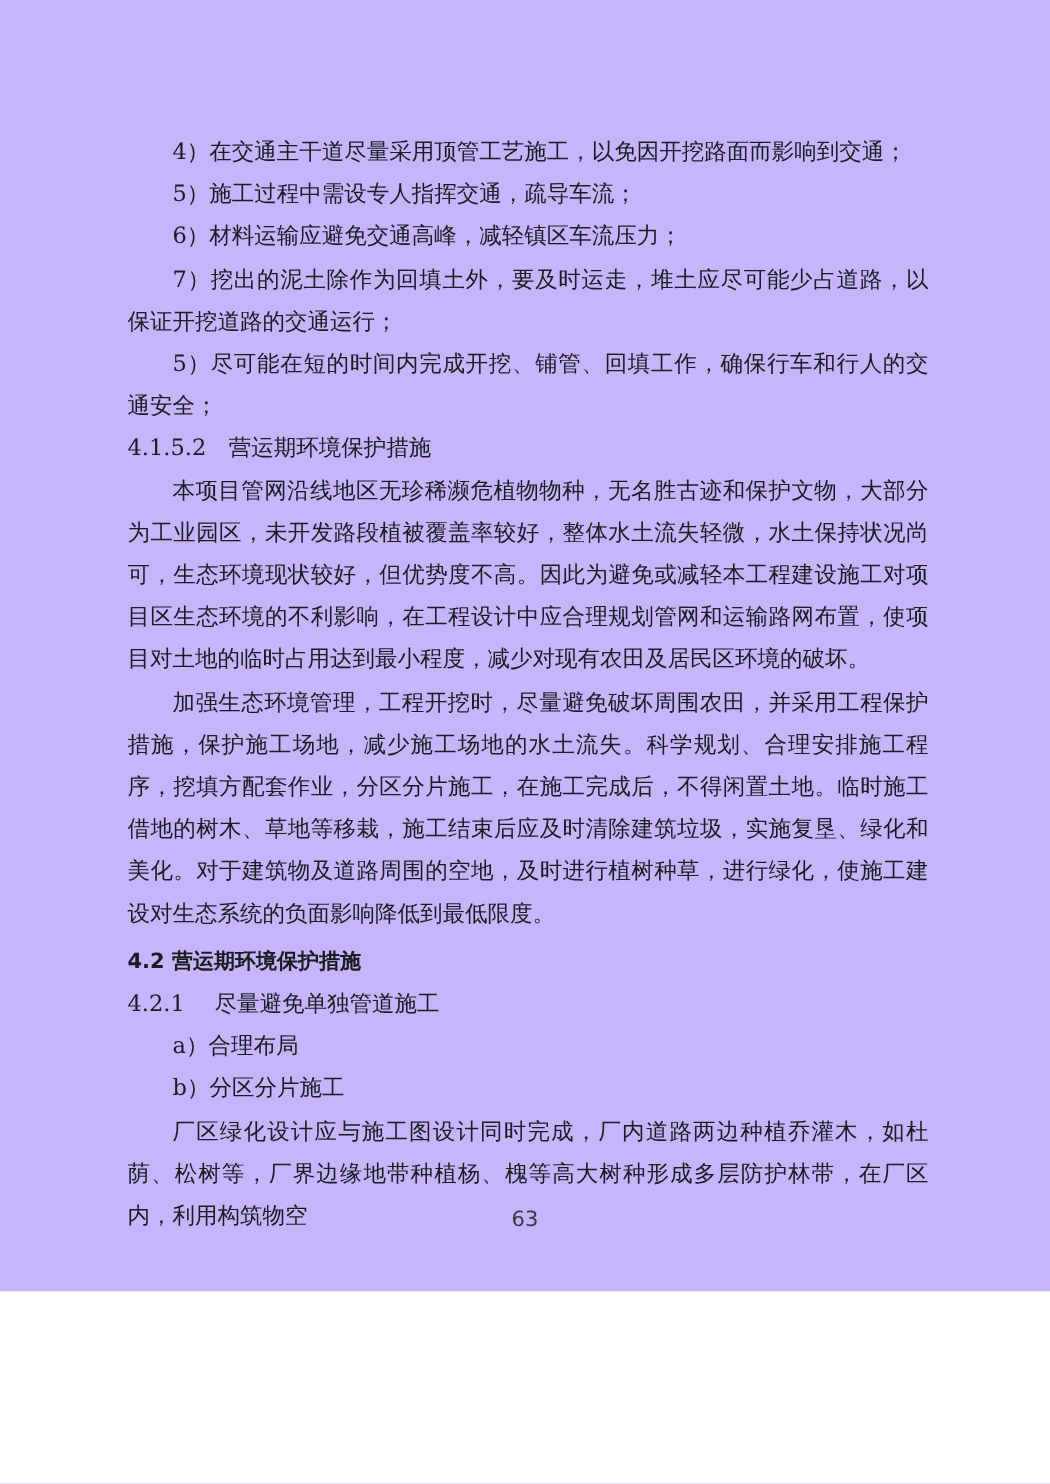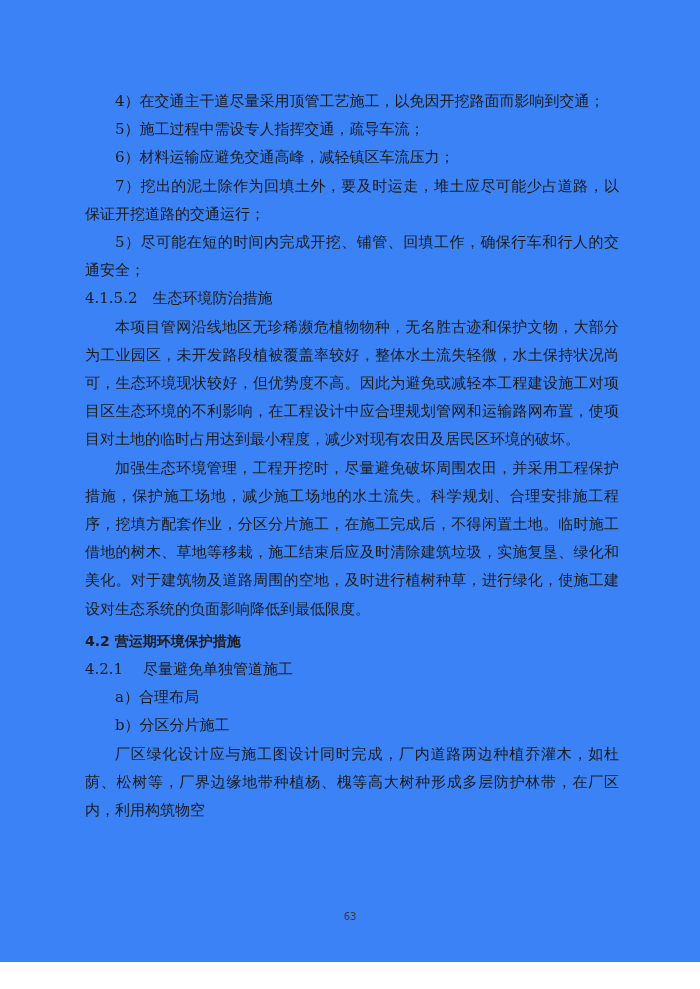--- a/index.html
+++ b/index.html
@@ -3,22 +3,22 @@
 <meta charset="utf-8">
 <style>
   html, body {
     margin: 0;
     padding: 0;
     background: #ffffff;
   }
   .page {
     position: relative;
     width: 700px;
-    height: 962px;
-    background: #3b82f6;
+    height: 861px;
+    background: #c4b5fd;
     overflow: hidden;
     font-family: "DejaVu Serif", "Liberation Serif", serif;
     color: #1c1c1c;
   }
   .content {
     position: absolute;
     left: 85px;
     top: 87px;
     width: 534px;
     font-size: 15px;
@@ -45,36 +45,36 @@
     font-size: 15px;
     text-indent: 0;
     text-align: left;
   }
   .footer {
     position: absolute;
     left: 0;
     bottom: 40px;
     width: 100%;
     text-align: center;
-    font-size: 10px;
+    font-size: 14px;
     color: #3a3a3a;
     font-family: "DejaVu Sans", "Liberation Sans", sans-serif;
   }
 </style>
 </head>
 <body>
 
 <div class="page">
   <div class="content">
     <p class="para">4）在交通主干道尽量采用顶管工艺施工，以免因开挖路面而影响到交通；</p>
     <p class="para">5）施工过程中需设专人指挥交通，疏导车流；</p>
     <p class="para">6）材料运输应避免交通高峰，减轻镇区车流压力；</p>
     <p class="para">7）挖出的泥土除作为回填土外，要及时运走，堆土应尽可能少占道路，以保证开挖道路的交通运行；</p>
     <p class="para">5）尽可能在短的时间内完成开挖、铺管、回填工作，确保行车和行人的交通安全；</p>
-    <p class="h-sub">4.1.5.2　生态环境防治措施</p>
+    <p class="h-sub">4.1.5.2　营运期环境保护措施</p>
     <p class="para">本项目管网沿线地区无珍稀濒危植物物种，无名胜古迹和保护文物，大部分为工业园区，未开发路段植被覆盖率较好，整体水土流失轻微，水土保持状况尚可，生态环境现状较好，但优势度不高。因此为避免或减轻本工程建设施工对项目区生态环境的不利影响，在工程设计中应合理规划管网和运输路网布置，使项目对土地的临时占用达到最小程度，减少对现有农田及居民区环境的破坏。</p>
     <p class="para">加强生态环境管理，工程开挖时，尽量避免破坏周围农田，并采用工程保护措施，保护施工场地，减少施工场地的水土流失。科学规划、合理安排施工程序，挖填方配套作业，分区分片施工，在施工完成后，不得闲置土地。临时施工借地的树木、草地等移栽，施工结束后应及时清除建筑垃圾，实施复垦、绿化和美化。对于建筑物及道路周围的空地，及时进行植树种草，进行绿化，使施工建设对生态系统的负面影响降低到最低限度。</p>
     <p class="h-section">4.2 营运期环境保护措施</p>
     <p class="h-sub">4.2.1　 尽量避免单独管道施工</p>
     <p class="para">a）合理布局</p>
     <p class="para">b）分区分片施工</p>
     <p class="para">厂区绿化设计应与施工图设计同时完成，厂内道路两边种植乔灌木，如杜荫、松树等，厂界边缘地带种植杨、槐等高大树种形成多层防护林带，在厂区内，利用构筑物空</p>
   </div>
   <div class="footer">63</div>
 </div>

